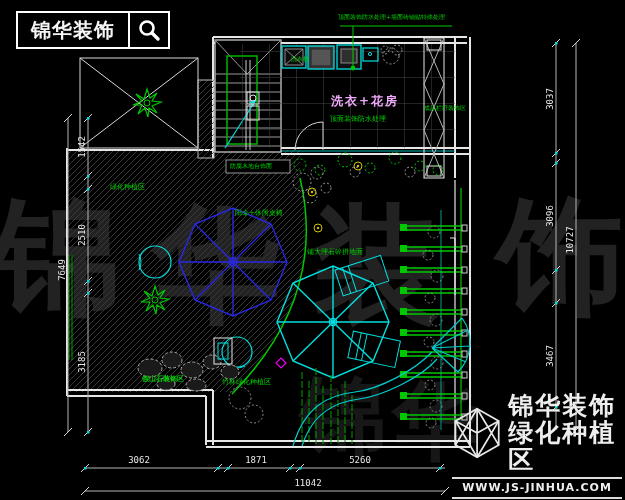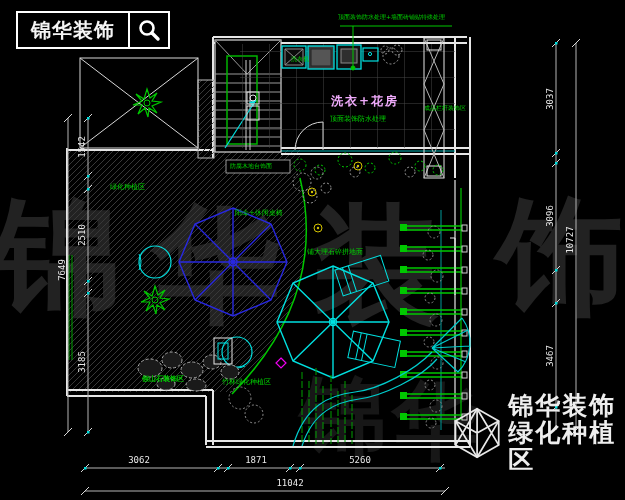--- a/index.html
+++ b/index.html
@@ -317,31 +317,32 @@
   <div class="dim v" style="left:62px;top:270px;">7649</div>
 
   <div class="dim v" style="left:550px;top:99px;">3037</div>
   <div class="dim v" style="left:550px;top:216px;">3096</div>
   <div class="dim v" style="left:550px;top:356px;">3467</div>
   <div class="dim v" style="left:570px;top:240px;">10727</div>
 
   <div class="dim h" style="left:139px;top:455px;">3062</div>
   <div class="dim h" style="left:256px;top:455px;">1871</div>
   <div class="dim h" style="left:360px;top:455px;">5260</div>
-  <div class="dim h" style="left:290px;top:478px;">11042</div>
+  <div class="dim h" style="left:308px;top:478px;">11042</div>
 
   <div id="logo">
     <div class="row">
       <svg width="58" height="64" viewBox="0 0 58 64">
         <g fill="none" stroke="#e8e8e8" stroke-width="2">
           <path d="M29,4 L54,18 L54,46 L29,60 L4,46 L4,18 Z"></path>
           <path d="M29,4 L29,32 M4,18 L29,32 M54,18 L29,32 M29,32 L29,60"></path>
           <path d="M4,18 L29,60 M54,18 L29,60 M29,4 L54,46 M29,4 L4,46"></path>
         </g>
       </svg>
       <div class="txt">
         <div class="big">锦华装饰</div>
         <div class="big">绿化种植区</div>
       </div>
     </div>
+    <div class="url">WWW.JS-JINHUA.COM</div>
   </div>
 
 </div>
 
 </body></html>

